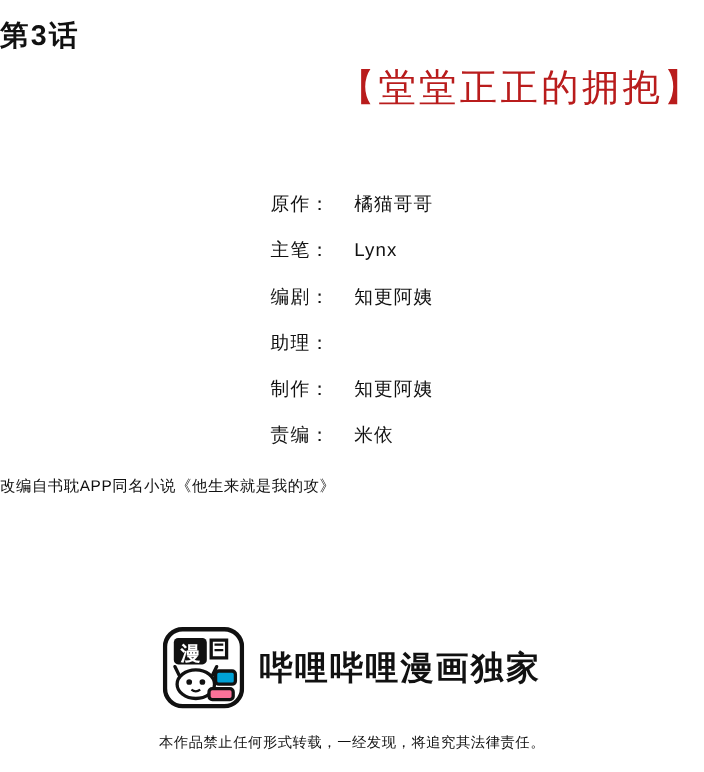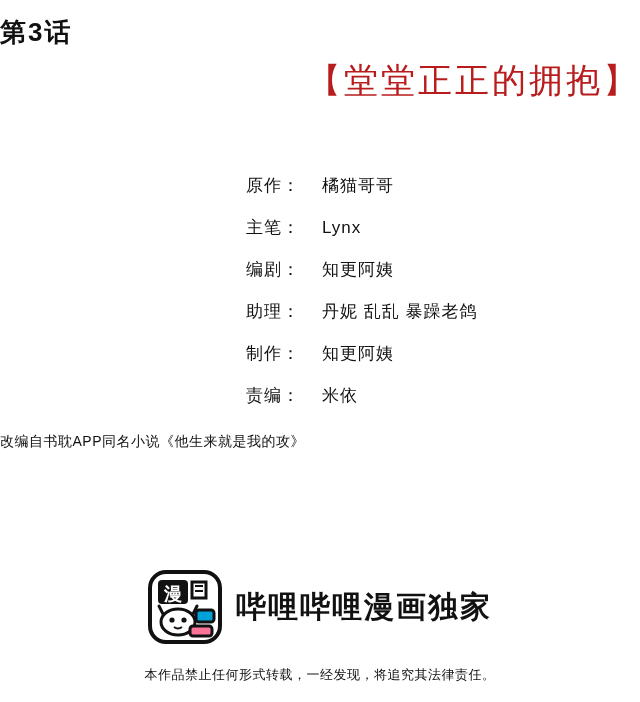--- a/index.html
+++ b/index.html
@@ -125,21 +125,20 @@
     <div class="credit-row">
       <span class="credit-role">主笔：</span>
       <span class="credit-value">Lynx</span>
     </div>
     <div class="credit-row">
       <span class="credit-role">编剧：</span>
       <span class="credit-value">知更阿姨</span>
     </div>
     <div class="credit-row">
       <span class="credit-role">助理：</span>
-      <span class="credit-value">丹妮 乱乱 暴躁老鸽</span>
     </div>
     <div class="credit-row">
       <span class="credit-role">制作：</span>
       <span class="credit-value">知更阿姨</span>
     </div>
     <div class="credit-row">
       <span class="credit-role">责编：</span>
       <span class="credit-value">米依</span>
     </div>
   </div>

